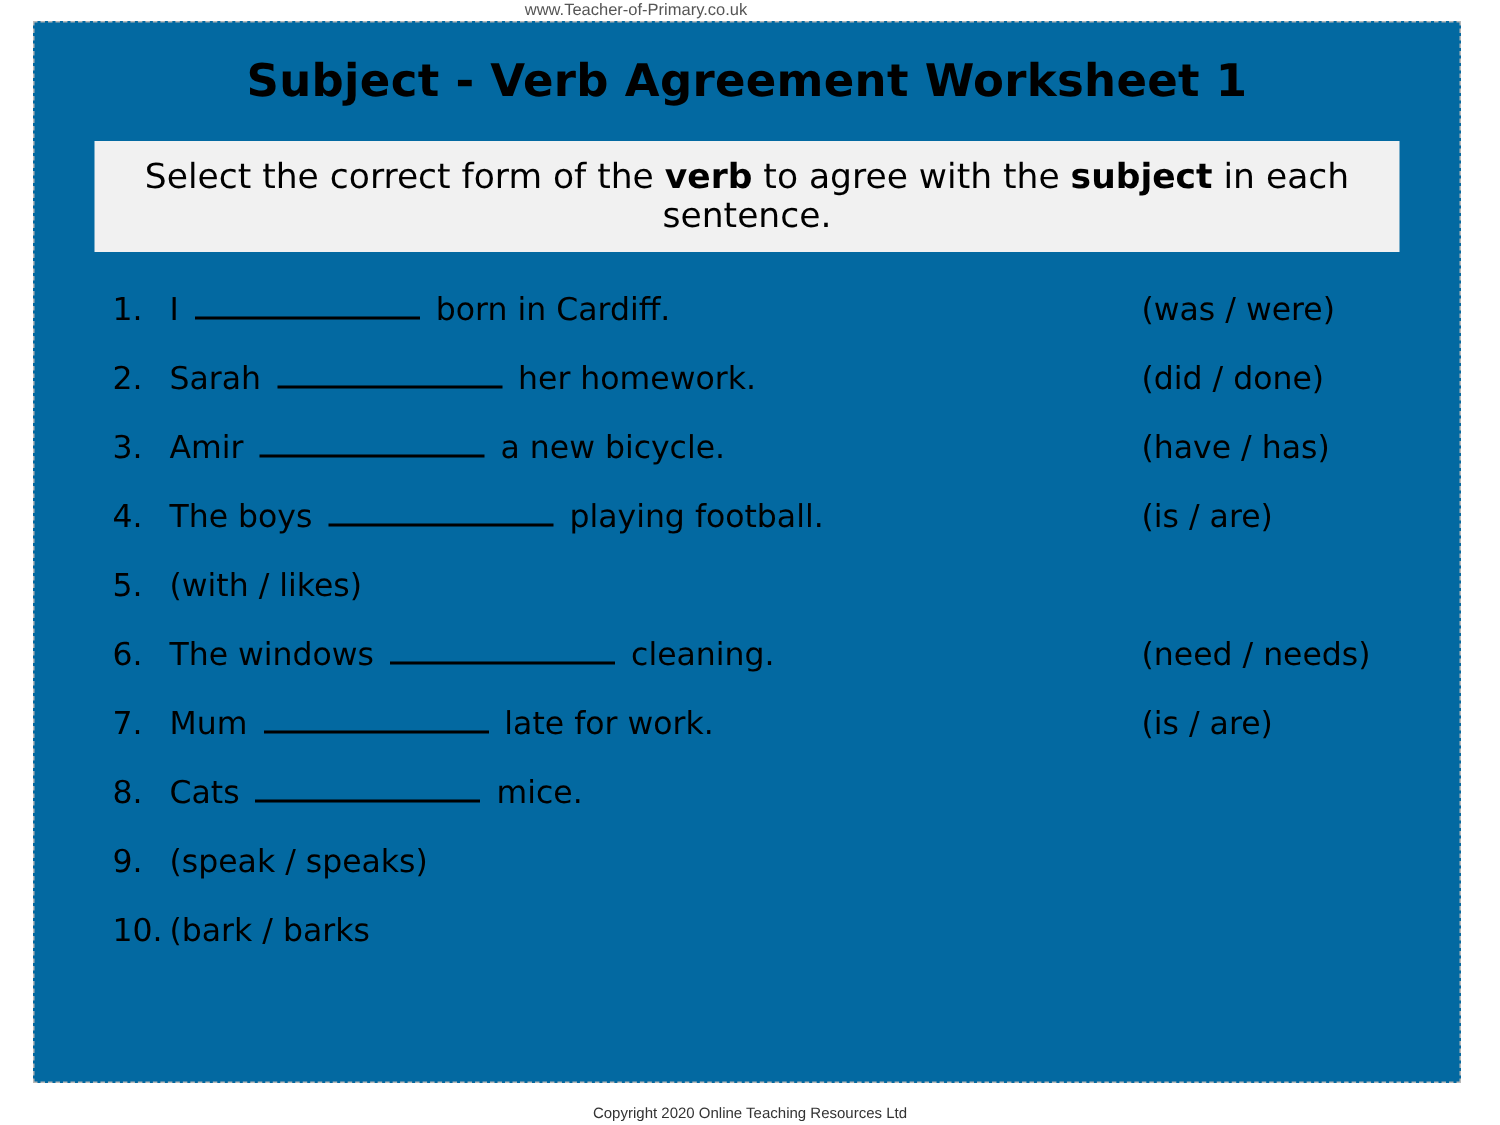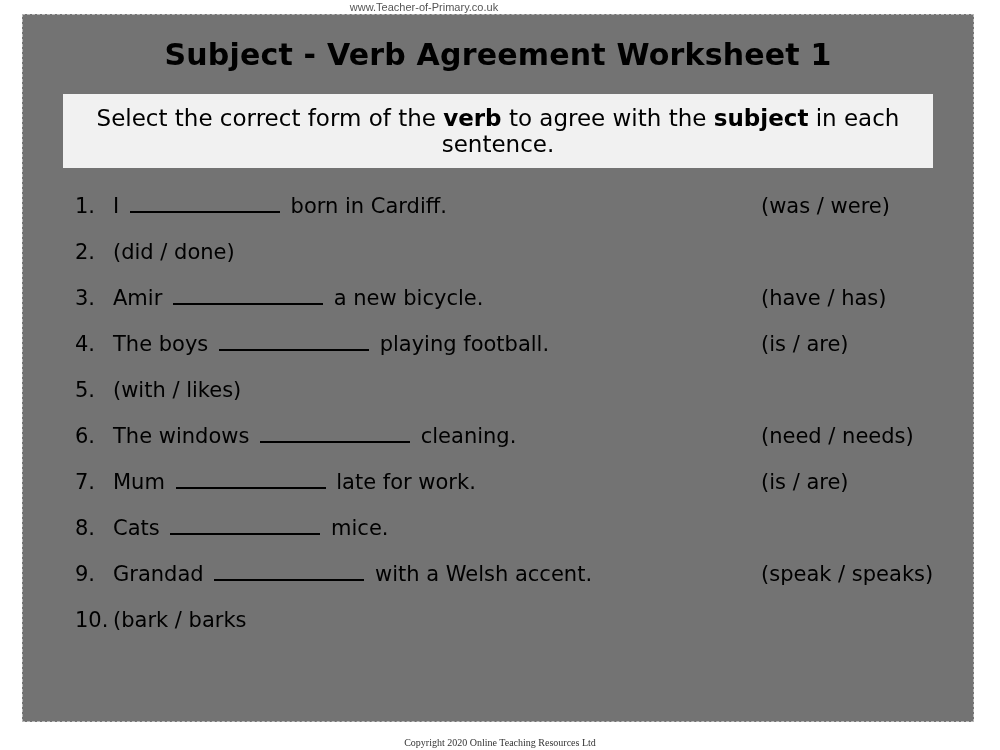--- a/index.html
+++ b/index.html
@@ -27,21 +27,21 @@
     line-height: 14px;
   }
   .sheet {
     position: absolute;
     top: 14px;
     left: 22px;
     width: 952px;
     height: 708px;
     border: 1px dashed #b8b8b8;
     box-sizing: border-box;
-    background: #737373;
+    background: #0369a1;
   }
   .worksheet-title {
     margin: 0;
     padding-top: 22px;
     text-align: center;
     font-size: 30px;
     font-weight: bold;
     letter-spacing: 0.2px;
     font-family: "DejaVu Sans", sans-serif;
   }
@@ -89,21 +89,21 @@
     margin: 0 4px;
   }
   .copyright {
     position: absolute;
     bottom: 2px;
     left: 0;
     width: 1000px;
     text-align: center;
     font-size: 10px;
     color: #333333;
-    font-family: Liberation Serif, serif;
+    font-family: Liberation Sans, sans-serif;
   }
 </style>
 </head>
 <body>
 
 <div class="site-url">www.Teacher-of-Primary.co.uk</div>
 
 <div class="sheet">
 
   <h1 class="worksheet-title">Subject - Verb Agreement Worksheet 1</h1>
@@ -115,20 +115,21 @@
   <ol class="questions">
 
     <li class="q-row">
       <span class="q-num">1.</span>
       <span class="q-text"><span>I </span><span class="blank"></span><span> born in Cardiff.</span></span>
       <span class="q-options">(was / were)</span>
     </li>
 
     <li class="q-row">
       <span class="q-num">2.</span>
+      <span class="q-text"><span>Sarah </span><span class="blank"></span><span> her homework.</span></span>
       <span class="q-options">(did / done)</span>
     </li>
 
     <li class="q-row">
       <span class="q-num">3.</span>
       <span class="q-text"><span>Amir </span><span class="blank"></span><span> a new bicycle.</span></span>
       <span class="q-options">(have / has)</span>
     </li>
 
     <li class="q-row">
@@ -154,21 +155,20 @@
       <span class="q-options">(is / are)</span>
     </li>
 
     <li class="q-row">
       <span class="q-num">8.</span>
       <span class="q-text"><span>Cats </span><span class="blank"></span><span> mice.</span></span>
     </li>
 
     <li class="q-row">
       <span class="q-num">9.</span>
-      <span class="q-text"><span>Grandad </span><span class="blank"></span><span> with a Welsh accent.</span></span>
       <span class="q-options">(speak / speaks)</span>
     </li>
 
     <li class="q-row">
       <span class="q-num">10.</span>
       <span class="q-options">(bark / barks</span>
     </li>
 
   </ol>
 </div>

